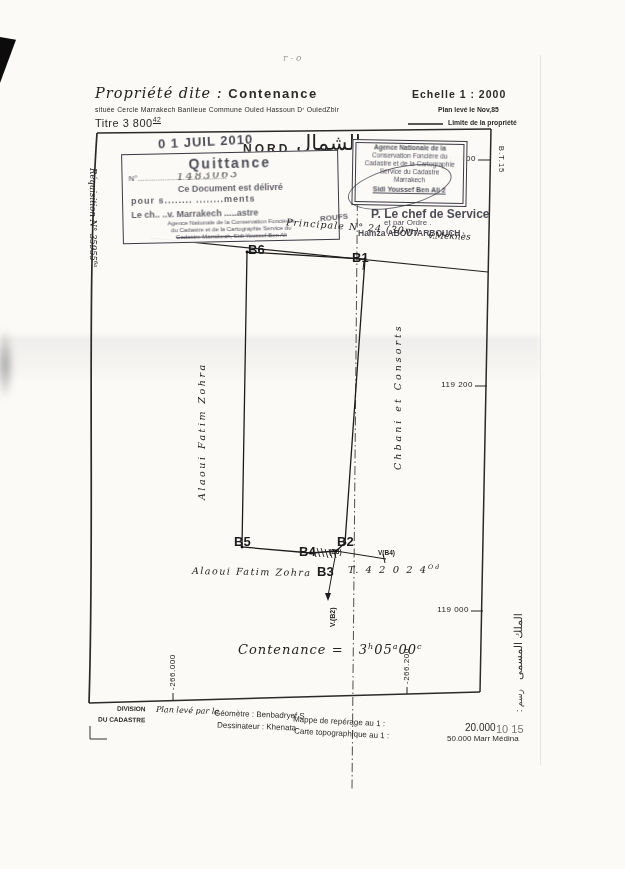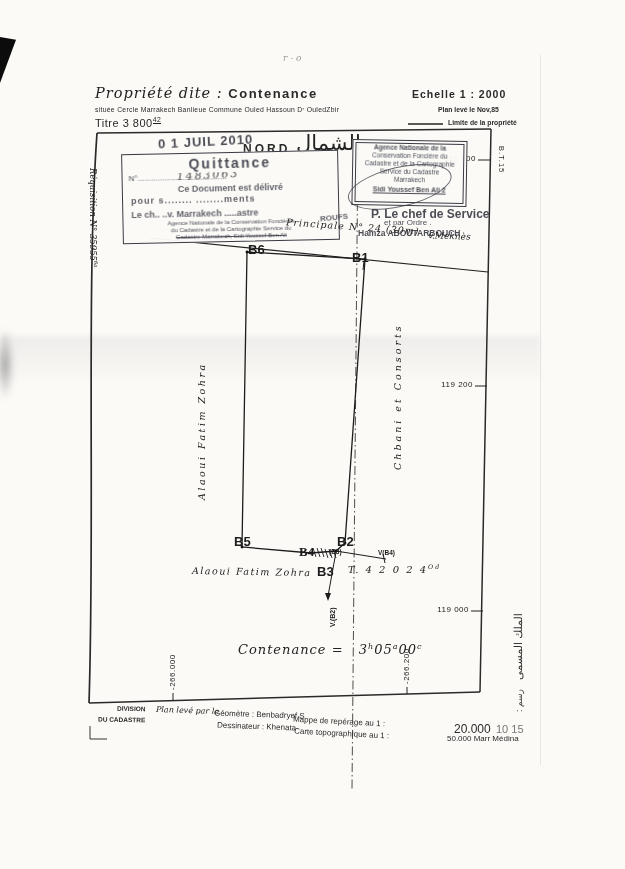--- a/index.html
+++ b/index.html
@@ -150,34 +150,34 @@
   <div class="abs hand" style="left:238px;top:642px;font-size:13px;letter-spacing:1px;">
     <span>Contenance   =</span>
     <span style="margin-left:10px;">3</span><sup>h</sup><span>05</span><sup>a</sup><span>00</span><sup>c</sup>
   </div>
 
   <div class="abs print vcw" style="left:506px;top:146px;width:34px;height:9px;font-size:7.5px;letter-spacing:1px;">B.T.15</div>
 
   <div class="abs ptlabel" style="left:248px;top:242px;">B6</div>
   <div class="abs ptlabel" style="left:352px;top:250px;">B1</div>
   <div class="abs ptlabel" style="left:234px;top:534px;">B5</div>
-  <div class="abs ptlabel" style="left:299px;top:544px;font-family:Liberation Serif, serif;">B4</div>
+  <div class="abs ptlabel" style="left:299px;top:544px;">B4</div>
   <div class="abs ptlabel" style="left:317px;top:564px;">B3</div>
   <div class="abs ptlabel" style="left:337px;top:534px;">B2</div>
   <div class="abs ptlabel" style="left:329px;top:548px;font-size:6.5px;">(B3)</div>
   <div class="abs ptlabel" style="left:378px;top:549px;font-size:6.5px;">V(B4)</div>
   <div class="abs ptlabel vccw" style="left:329px;top:627px;width:36px;height:9px;font-size:7px;">V.(B2)</div>
 
   <div class="abs print" style="left:117px;top:705px;font-size:6.5px;font-weight:bold;transform:rotate(1deg);">DIVISION</div>
   <div class="abs print" style="left:98px;top:716px;font-size:6.5px;font-weight:bold;transform:rotate(1deg);">DU  CADASTRE</div>
   <div class="abs hand" style="left:156px;top:706px;font-size:8px;transform:rotate(2deg);">Plan levé par le</div>
   <div class="abs print" style="left:214px;top:710px;font-size:8px;transform:rotate(2deg);">Géomètre  : Benbadryef S</div>
   <div class="abs print" style="left:217px;top:722px;font-size:8px;transform:rotate(2deg);">Dessinateur : Khenata</div>
   <div class="abs print" style="left:293px;top:717px;font-size:8px;transform:rotate(3deg);">Mappe  de  repérage  au  1 :</div>
-  <div class="abs print" style="left:454px;top:722px;font-size:12px;">20.000</div>
+  <div class="abs print" style="left:465px;top:722px;font-size:10px;">20.000</div>
   <div class="abs print" style="left:496px;top:723px;font-size:11px;color:#777;">10  15</div>
   <div class="abs print" style="left:294px;top:729px;font-size:8px;transform:rotate(3deg);">Carte  topographique  au  1 :</div>
   <div class="abs print" style="left:447px;top:734px;font-size:8px;">50.000 Marr Médina</div>
 
   <div class="abs vccw" style="left:512px;top:680px;width:95px;height:14px;font-size:11px;color:#333;">الملك المسمى</div>
   <div class="abs vccw" style="left:514px;top:712px;width:28px;height:11px;font-size:9px;color:#444;">: رسم</div>
 
 </div>
 
 </body></html>

